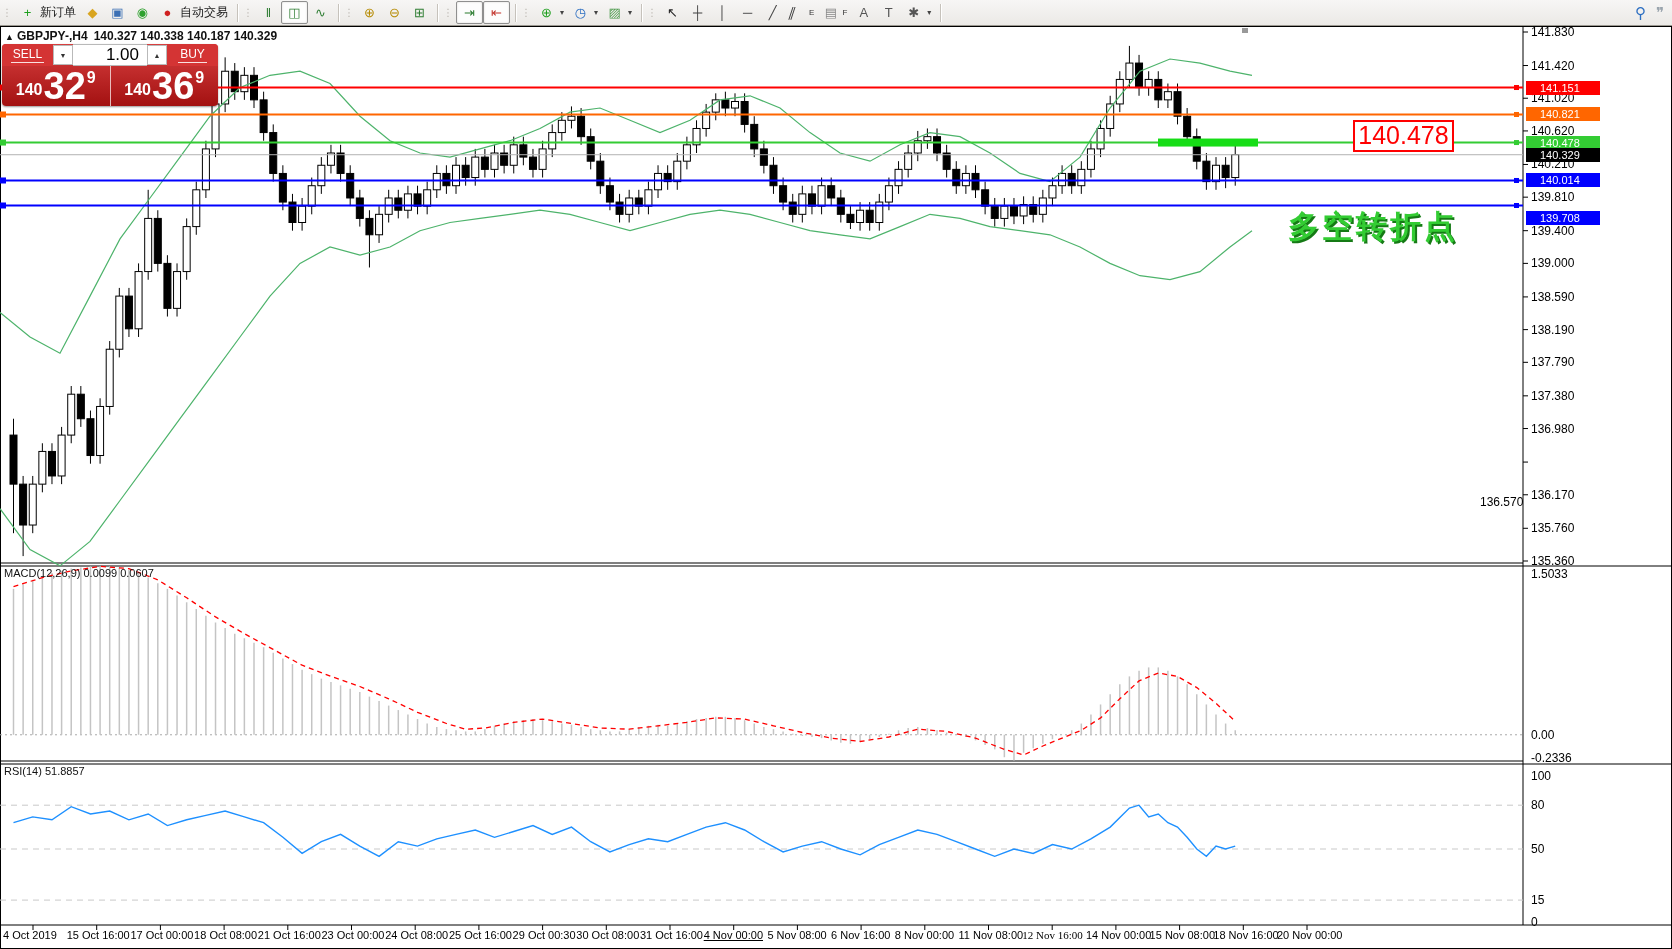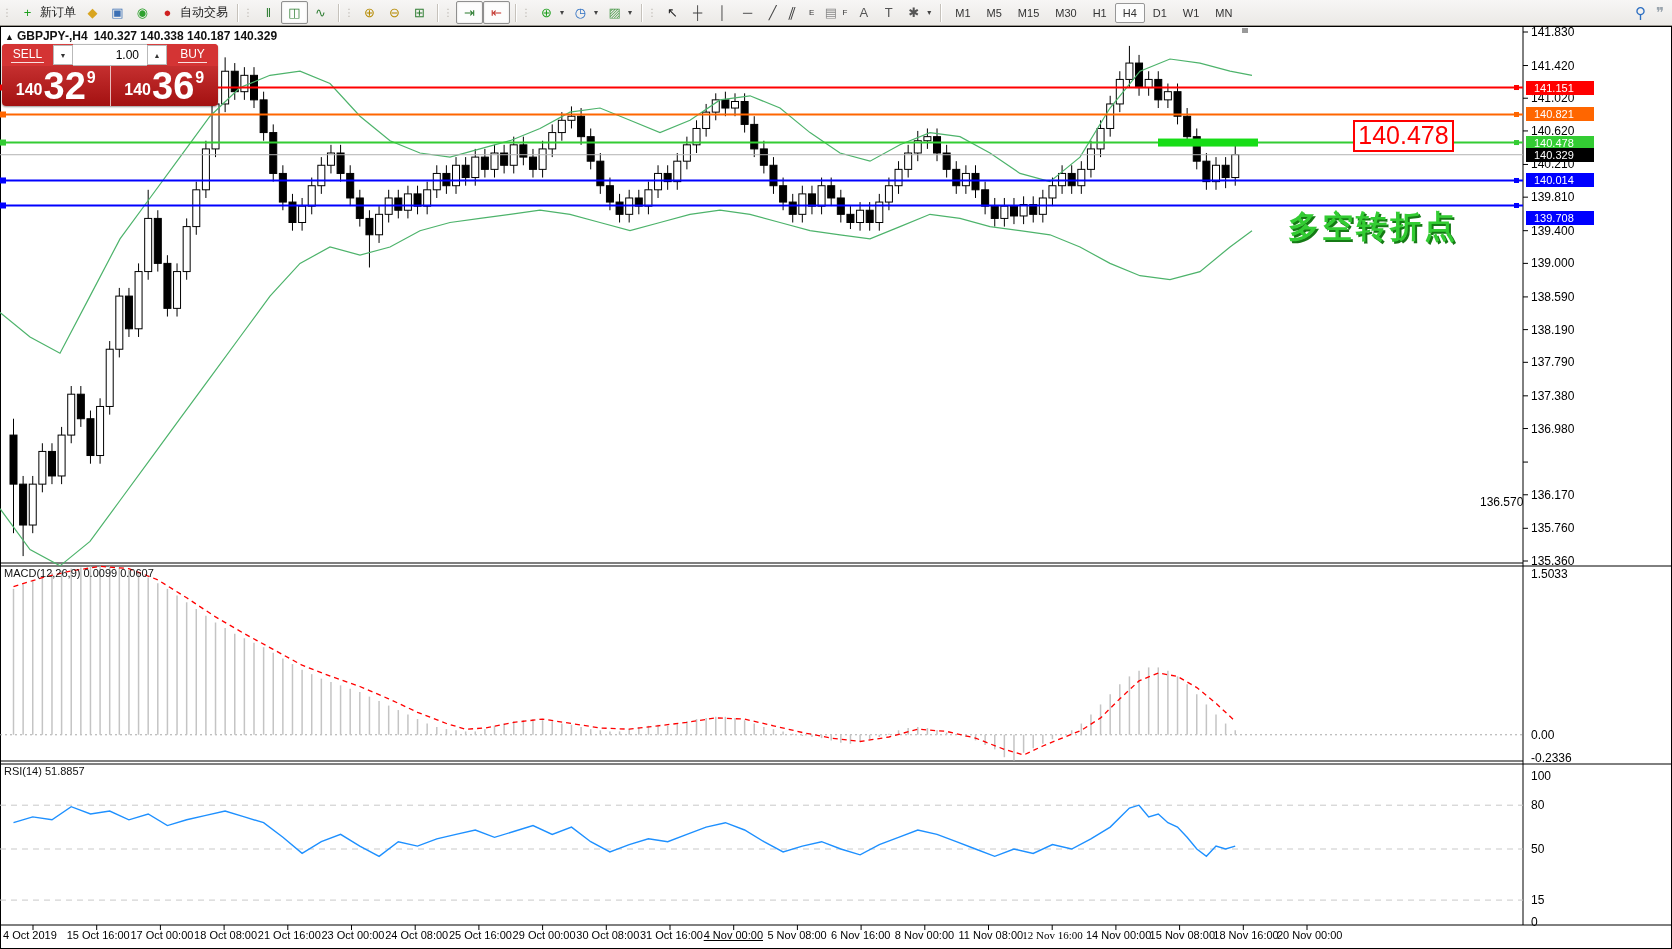--- a/index.html
+++ b/index.html
@@ -34,31 +34,31 @@
     border-radius:4px;background:linear-gradient(#d84040,#a31111);
     box-shadow:0 1px 2px rgba(0,0,0,.4);color:#fff;}
   .tp-row1{display:flex;height:22px;align-items:stretch;}
   .tp-sell,.tp-buy{width:51px;display:flex;align-items:center;justify-content:center;
     font-size:12px;background:#d43434;border-radius:4px 0 0 0;}
   .tp-buy{border-radius:0 4px 0 0;}
   .tp-sell span,.tp-buy span{border-bottom:1px solid rgba(255,255,255,.85);padding:0 2px 1px;}
   .tp-step{width:18px;background:#fff;border:1px solid #b9b9b9;display:flex;align-items:center;
     justify-content:center;color:#333;font-size:7px;margin:1px 0;}
   .tp-vol{flex:1;background:#fff;border-top:1px solid #b9b9b9;border-bottom:1px solid #b9b9b9;
-    color:#000;font-size:12px;display:flex;align-items:center;justify-content:flex-end;padding-right:8px;}
+    color:#000;font-size:17px;display:flex;align-items:center;justify-content:flex-end;padding-right:8px;}
   .tp-row2{display:flex;height:40px;}
   .tp-half{flex:1;display:flex;align-items:center;justify-content:center;gap:1px;}
   .tp-half.left{border-right:1px solid rgba(255,255,255,.7);}
   .tp-sm{font-size:16px;font-weight:bold;align-self:flex-end;margin-bottom:7px;}
   .tp-bg{font-size:38px;font-weight:bold;line-height:38px;}
   .tp-sup{font-size:16px;font-weight:bold;align-self:flex-start;margin-top:3px;}
   
   .ax-lbl{position:absolute;font-size:12px;color:#000;z-index:3;white-space:nowrap;}
   .badge{position:absolute;left:1526px;width:60px;height:14px;z-index:4;color:#fff;
-    font-size:11px;line-height:14px;padding-left:8px;}
+    font-size:11px;line-height:14px;padding-left:14px;}
   .pane-hdr{position:absolute;font-size:11px;color:#111;z-index:4;white-space:nowrap;}
   .big-price{position:absolute;left:1353px;top:120px;width:97px;height:28px;z-index:5;
     border:2px solid #ff0000;color:#ff0000;background:#fffefe;font-size:25px;line-height:27px;
     text-align:center;}
   .cn-note{position:absolute;left:1288px;top:206px;z-index:5;font-size:31px;font-weight:bold;
     color:#33cc33;text-shadow:2px 2px 0 #157a15;letter-spacing:3px;}
   .date-lbl{position:absolute;top:929px;font-size:11px;color:#000;z-index:3;white-space:nowrap;}
 </style>
 </head>
 <body>
@@ -167,31 +167,20 @@
       </div>
       <div class="tb-btn">
         <span class="tb-ico" style="color: rgb(85, 85, 85);">T</span>
       </div>
       <div class="tb-btn">
         <span class="tb-ico" style="color: rgb(85, 85, 85);">✱</span>
         <span class="tb-caret">▾</span>
       </div>
     </div>
     <span class="tb-sep"></span>
-    <div class="tb-group">
-      <div class="tb-tf">M1</div>
-      <div class="tb-tf">M5</div>
-      <div class="tb-tf">M15</div>
-      <div class="tb-tf">M30</div>
-      <div class="tb-tf">H1</div>
-      <div class="tb-tf active">H4</div>
-      <div class="tb-tf">D1</div>
-      <div class="tb-tf">W1</div>
-      <div class="tb-tf">MN</div>
-    </div>
     <div class="tb-right">
       <span style="color: rgb(45, 111, 194); font-size: 15px;">⚲</span>
       <span style="color: rgb(154, 164, 173); font-size: 15px;">❞</span>
     </div>
   </div>
 
 <div class="chart-frame"></div>
 
 <svg id="plot" width="1672" height="949">
     <line x1="0" y1="563" x2="1523" y2="563" stroke="#000" stroke-width="1"></line>
@@ -719,21 +708,21 @@
     <div class="ax-lbl" style="left: 1531px; top: 893.1px;">15</div>
     <div class="ax-lbl" style="left: 1531px; top: 915px;">0</div>
     <div class="date-lbl" style="left: 3px;">4 Oct 2019</div>
     <div class="date-lbl" style="left: 66.7px;">15 Oct 16:00</div>
     <div class="date-lbl" style="left: 130.4px;">17 Oct 00:00</div>
     <div class="date-lbl" style="left: 194.1px;">18 Oct 08:00</div>
     <div class="date-lbl" style="left: 257.8px;">21 Oct 16:00</div>
     <div class="date-lbl" style="left: 321.5px;">23 Oct 00:00</div>
     <div class="date-lbl" style="left: 385.2px;">24 Oct 08:00</div>
     <div class="date-lbl" style="left: 448.9px;">25 Oct 16:00</div>
-    <div class="date-lbl" style="left: 512.6px;">29 Oct 00:00</div>
+    <div class="date-lbl" style="left: 512.6px;">29 Oct 00:30</div>
     <div class="date-lbl" style="left: 576.3px;">30 Oct 08:00</div>
     <div class="date-lbl" style="left: 640px;">31 Oct 16:00</div>
     <div class="date-lbl" style="left: 703.7px; text-decoration: underline;">4 Nov 00:00</div>
     <div class="date-lbl" style="left: 767.4px;">5 Nov 08:00</div>
     <div class="date-lbl" style="left: 831.1px;">6 Nov 16:00</div>
     <div class="date-lbl" style="left: 894.8px;">8 Nov 00:00</div>
     <div class="date-lbl" style="left: 958.5px;">11 Nov 08:00</div>
     <div class="date-lbl" style="left: 1022.2px; font-family: Liberation Serif, serif;">12 Nov 16:00</div>
     <div class="date-lbl" style="left: 1085.9px;">14 Nov 00:00</div>
     <div class="date-lbl" style="left: 1149.6px;">15 Nov 08:00</div>

